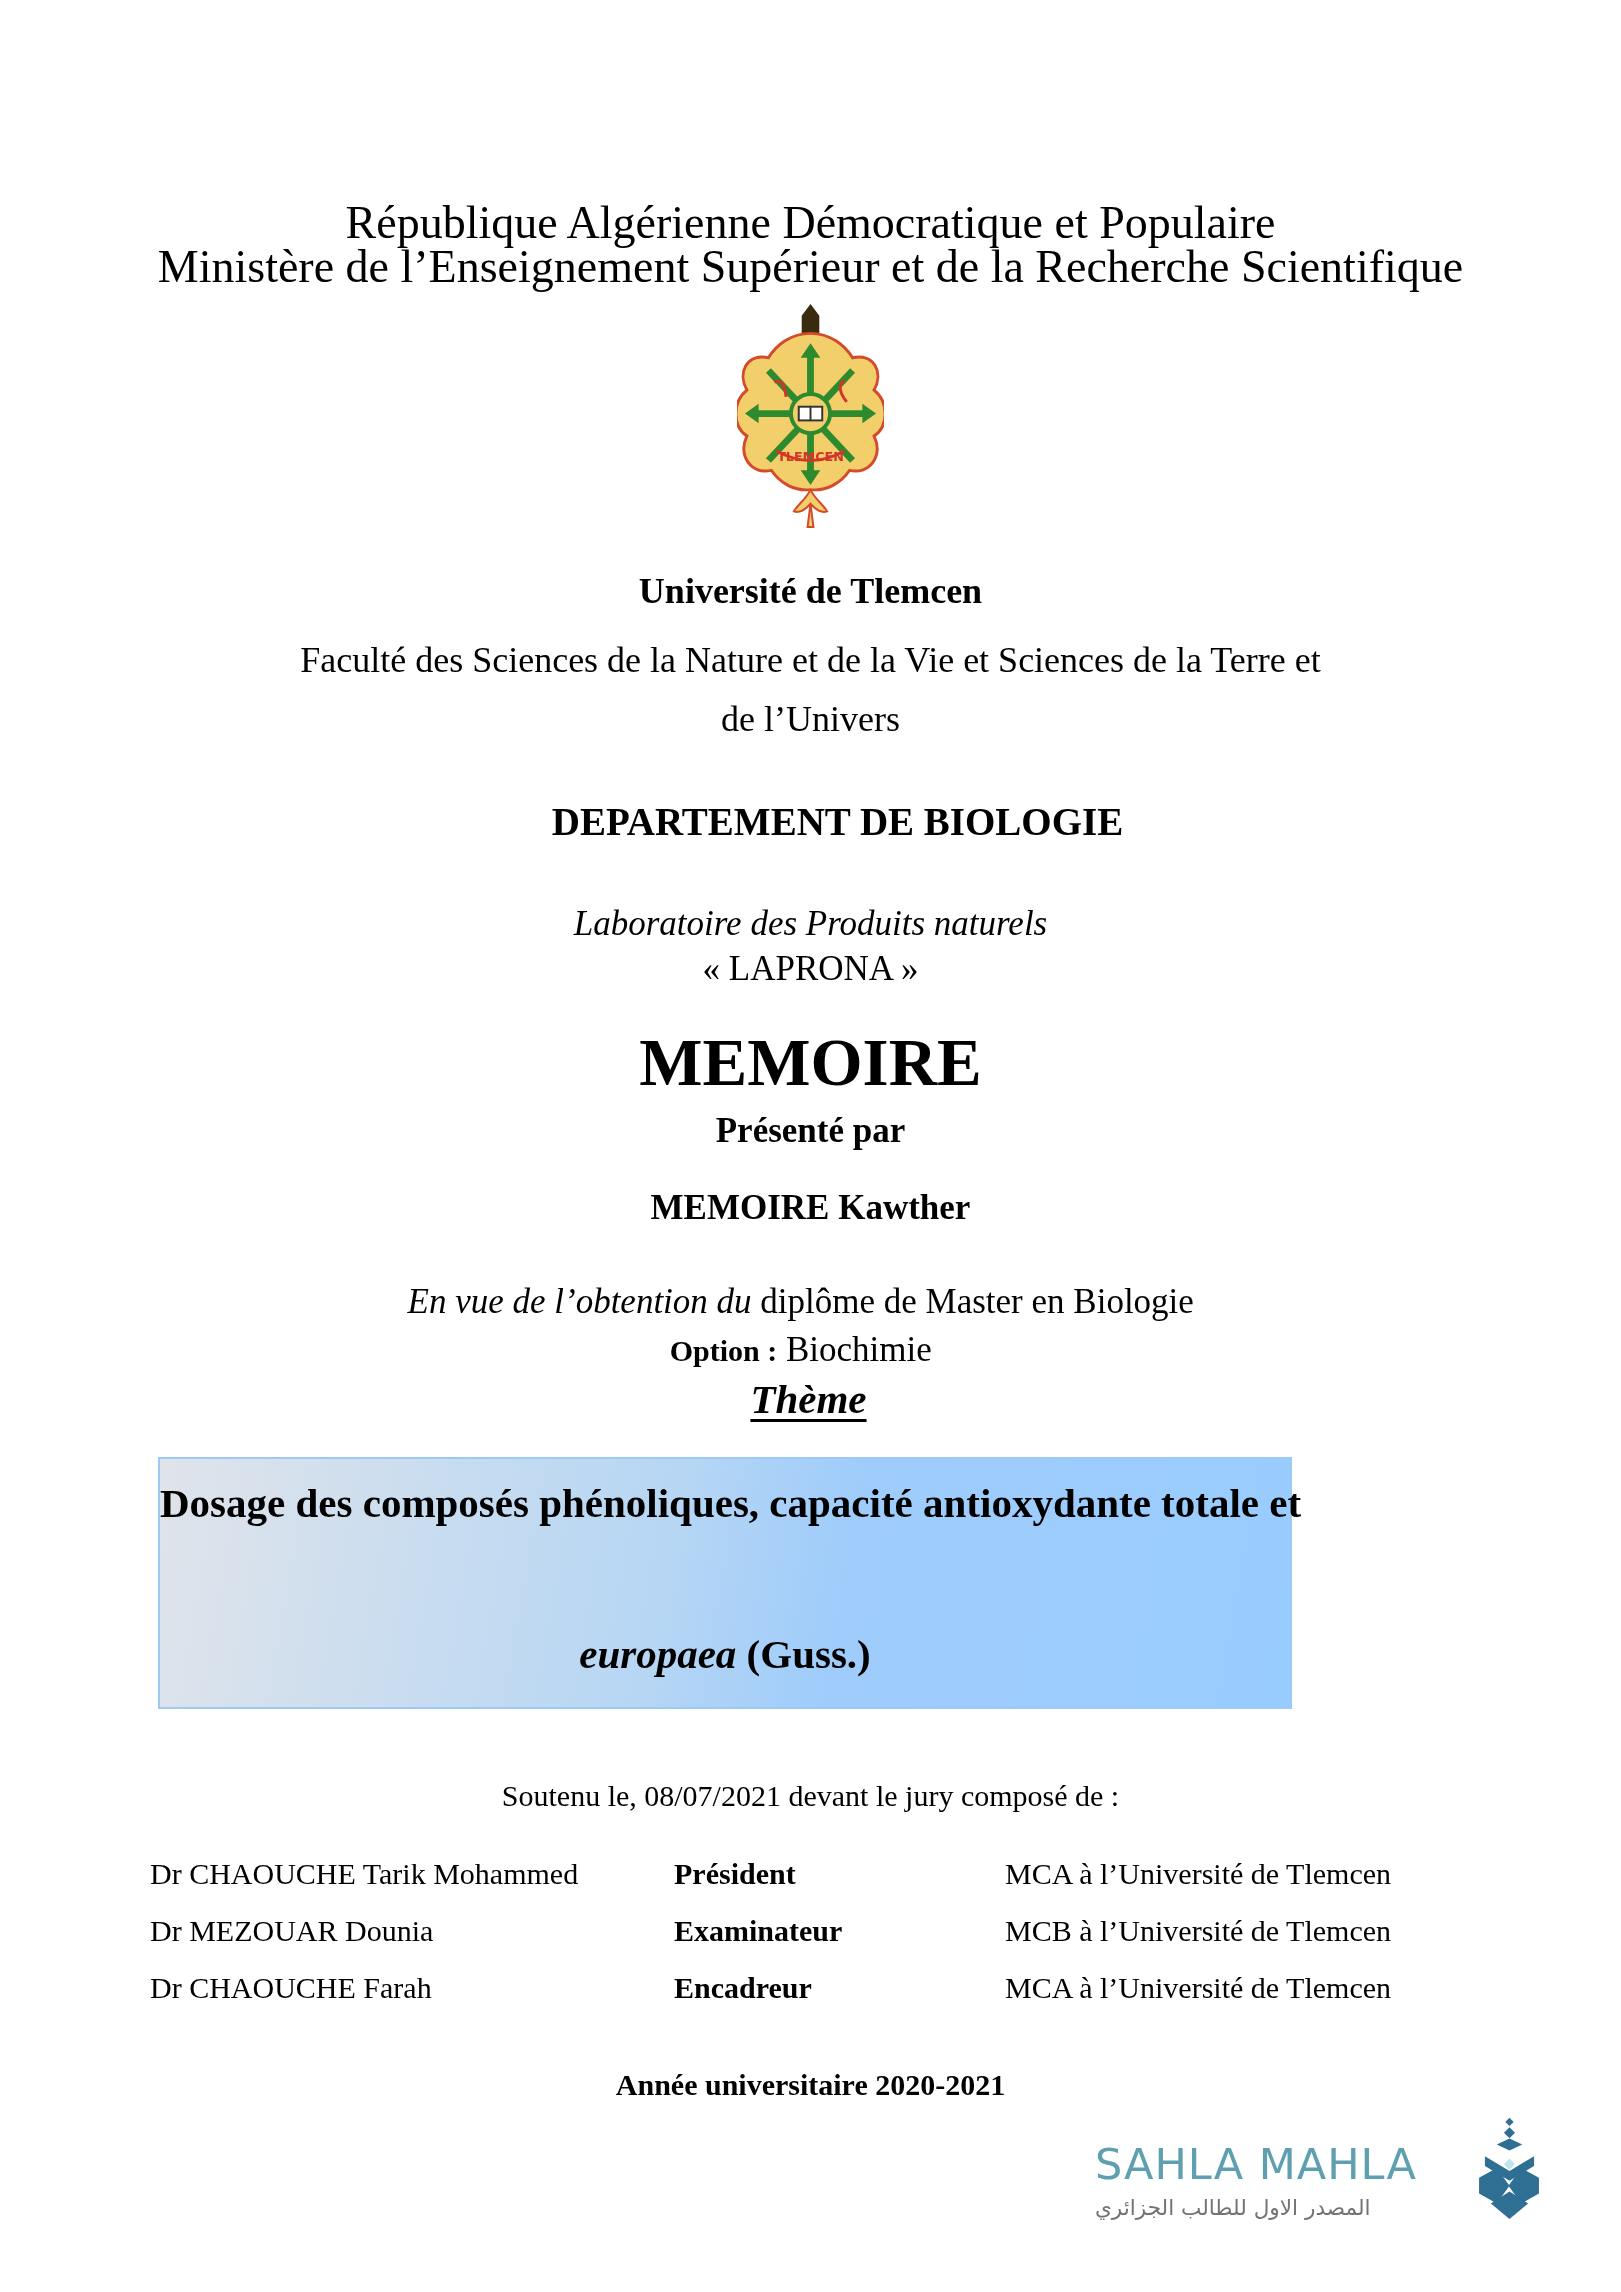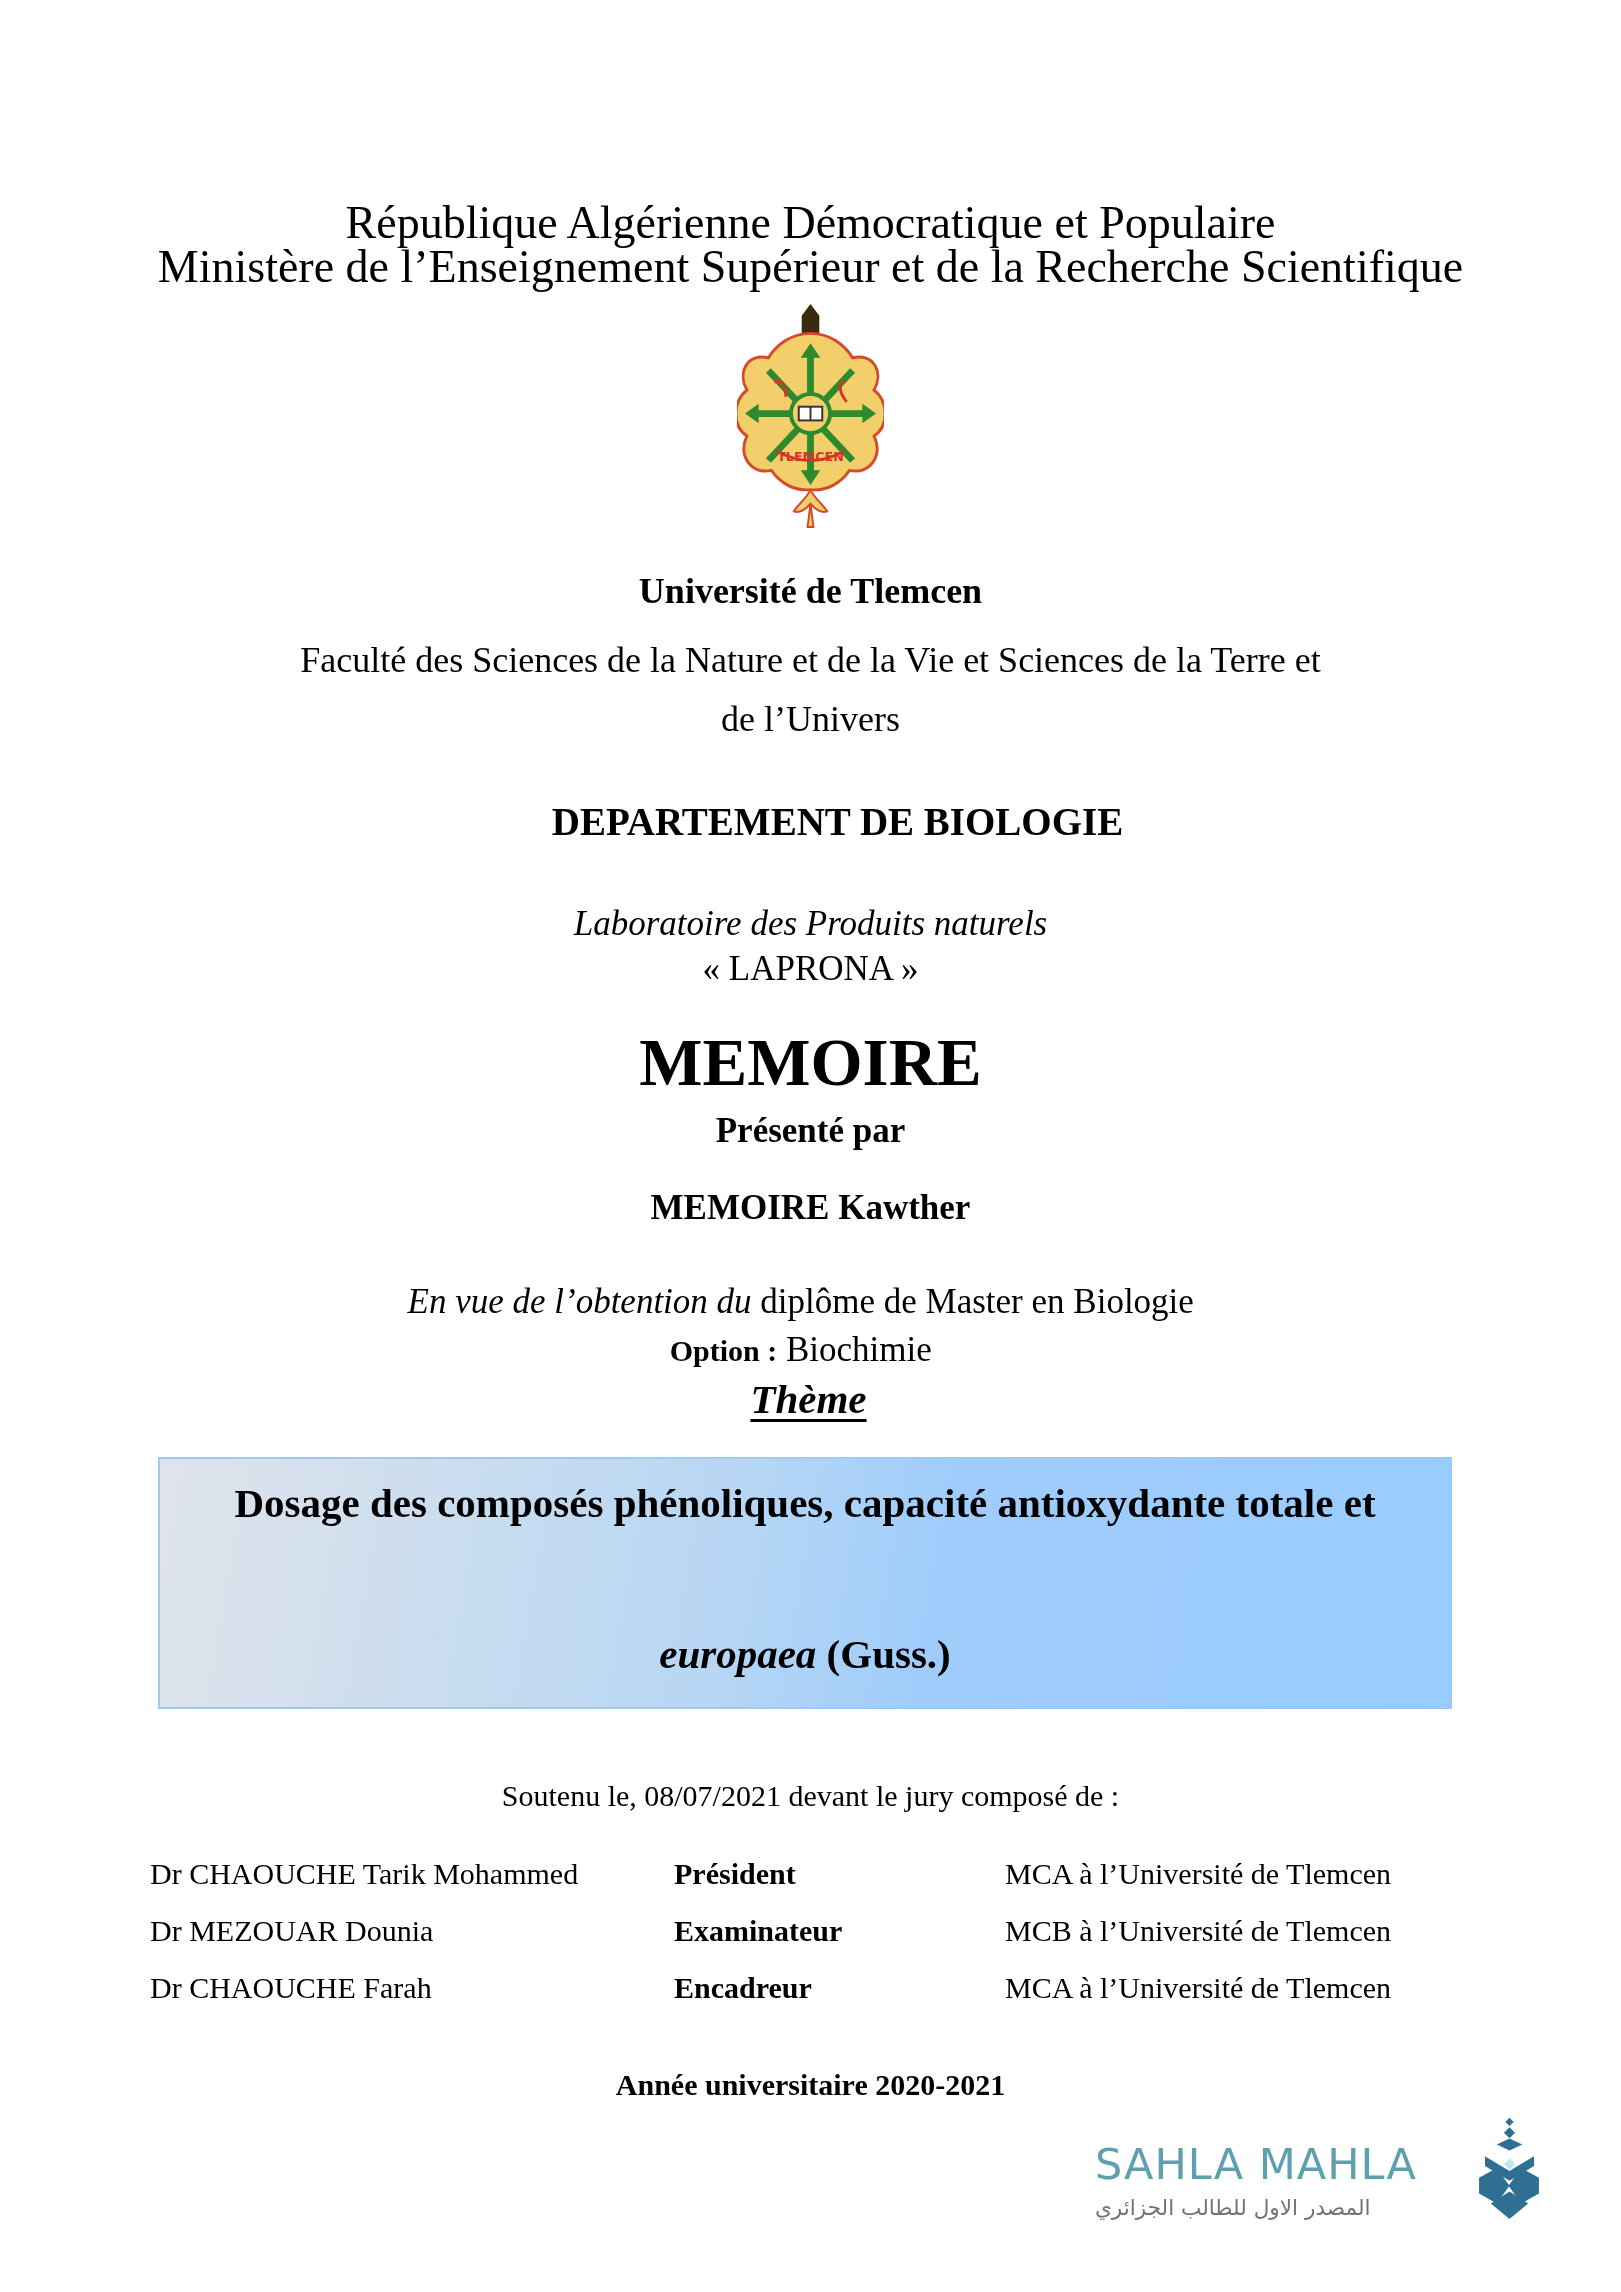--- a/index.html
+++ b/index.html
@@ -3,21 +3,21 @@
 <meta charset="utf-8">
 <style>
   html, body { margin:0; padding:0; background:#ffffff; }
   body { width:1621px; height:2293px; position:relative; overflow:hidden;
          font-family:"Liberation Serif", "DejaVu Serif", serif; color:#000; }
   .line { position:absolute; left:0; width:1621px; text-align:center; white-space:nowrap; }
   .hdr { font-size:46px; }
   .bold { font-weight:bold; }
   .ital { font-style:italic; }
   #logo { position:absolute; left:737px; top:304px; width:147px; height:225px; }
-  #theme-box { position:absolute; left:158px; top:1457px; width:1294px; height:252px;
+  #theme-box { position:absolute; left:158px; top:1457px; width:1134px; height:252px;
      border:2px solid #9ccaf5; box-sizing:border-box;
      background:linear-gradient(100deg,#e0e4ea 0%,#c8dcf0 25%,#b6d6f4 45%,#9fccfb 60%,#99ccff 100%); }
   .theme-line { position:absolute; left:0; width:100%; text-align:center; font-size:41px; font-weight:bold; white-space:nowrap; }
   .jury-row { position:absolute; left:150px; width:1372px; height:39px; font-size:30px; }
   .jury-row span { position:absolute; top:0; white-space:nowrap; }
   .j-name { left:0; }
   .j-role { left:524px; font-weight:bold; }
   .j-aff { left:855px; }
   #sahla { position:absolute; left:1090px; top:2117px; width:451px; height:108px; }
   #sahla-text { position:absolute; left:4.9px; top:21.6px; font-family:"DejaVu Sans", sans-serif; font-size:43px; color:#5fa0b0; letter-spacing:1px; white-space:nowrap; }

